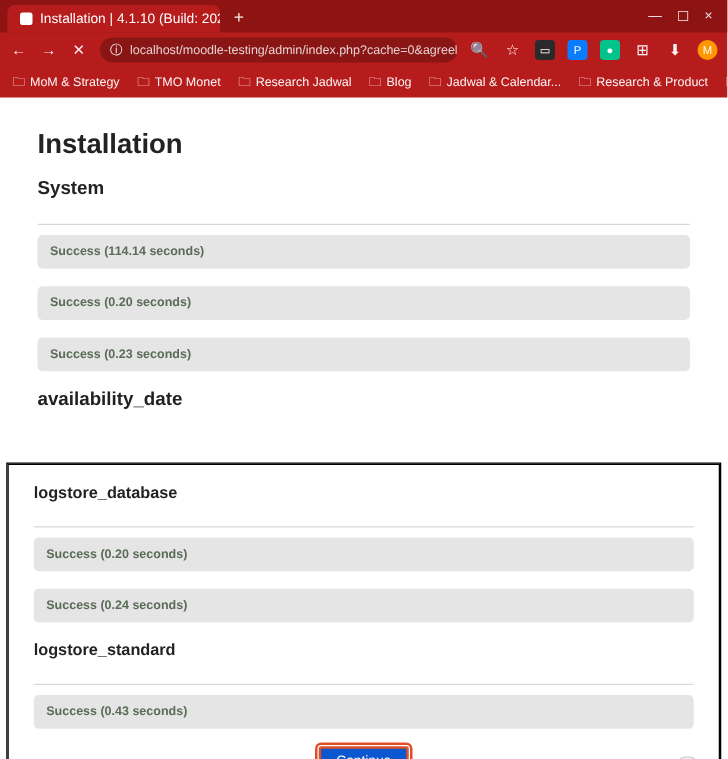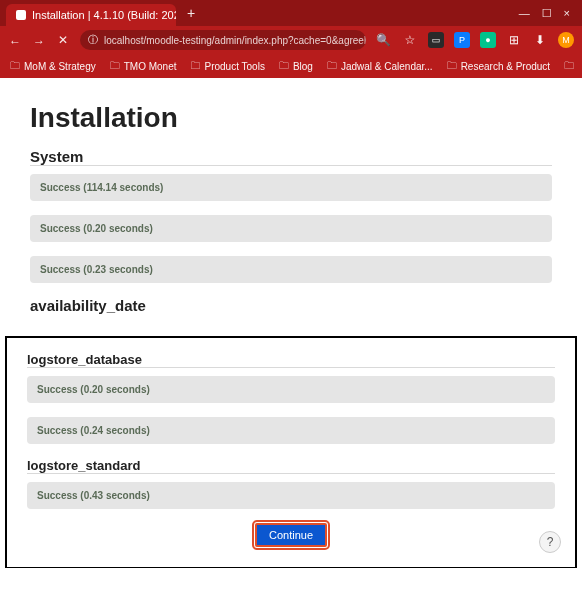--- a/index.html
+++ b/index.html
@@ -70,25 +70,25 @@
     padding: 0 10px; overflow:hidden; white-space:nowrap;
     font-size:10px;
   }
   .bm { display:flex; align-items:center; gap:4px; opacity:.95; }
   .bm .fold { font-size:10px; }
 
   
   .viewport-top {
     padding: 24px 30px 0 30px;
   }
-  h1 { font-size:28px; font-weight:700; color:#222; margin-bottom:14px; }
+  h1 { font-size:22px; font-weight:700; color:#222; margin-bottom:14px; }
   h2 {
     font-size:15px; font-weight:700; color:#222;
     border-bottom:1px solid #d9d9d9;
-    padding-bottom:0;
+    padding-bottom:20px;
     margin-top:10px;
   }
   .success {
     background:#e5e5e5;
     color:#5a6b57;
     font-size:10px;
     padding:8px 10px;
     border-radius:4px;
     margin:8px 0 14px 0;
     font-weight:bold;
@@ -162,21 +162,21 @@
     <span class="bm">
         <span class="fold">🗀</span>
         <span>MoM &amp; Strategy</span>
       </span>
     <span class="bm">
         <span class="fold">🗀</span>
         <span>TMO Monet</span>
       </span>
     <span class="bm">
         <span class="fold">🗀</span>
-        <span>Product Tools</span>
+        <span>Research Jadwal</span>
       </span>
     <span class="bm">
         <span class="fold">🗀</span>
         <span>Blog</span>
       </span>
     <span class="bm">
         <span class="fold">🗀</span>
         <span>Jadwal &amp; Calendar...</span>
       </span>
     <span class="bm">

